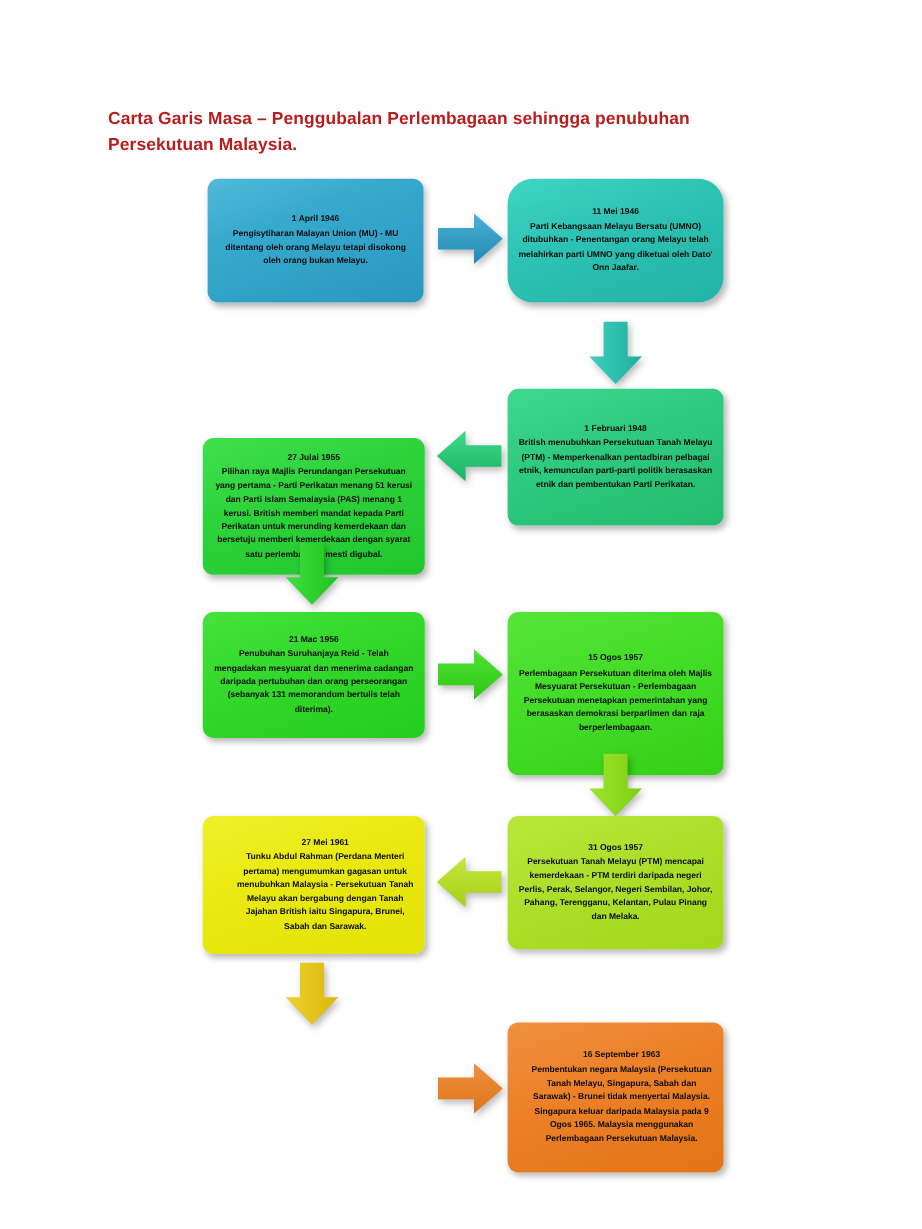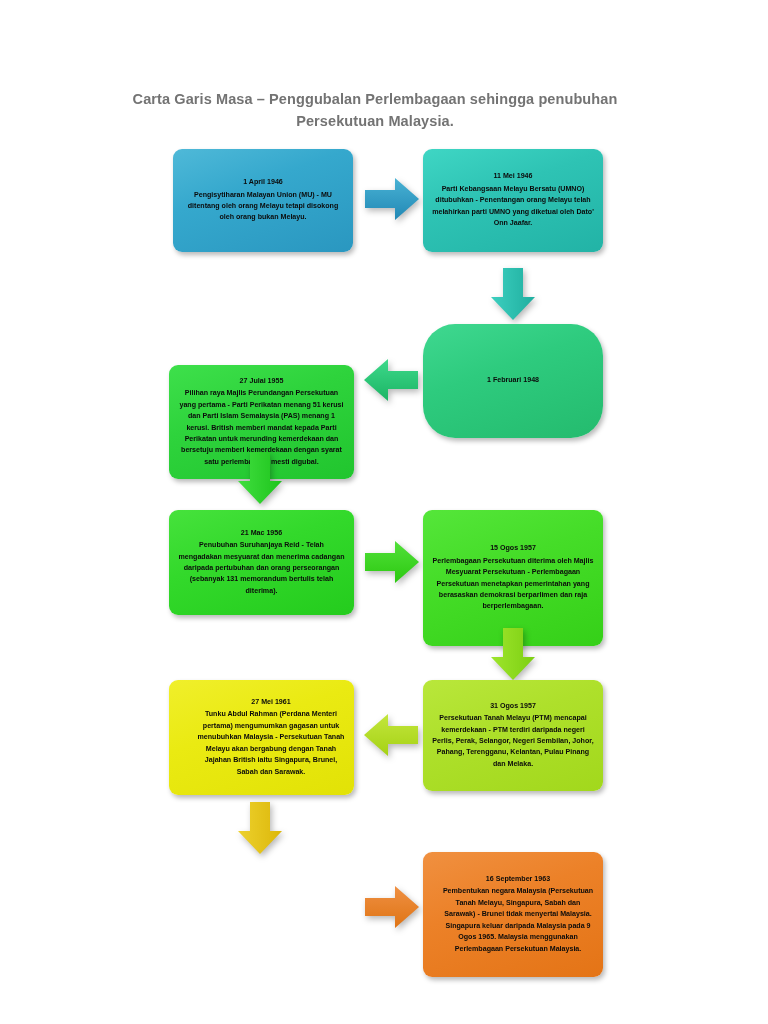--- a/index.html
+++ b/index.html
@@ -20,23 +20,22 @@
     background: #ffffff;
   }
   .title {
     position: absolute;
     left: 90px;
     top: 88px;
     width: 570px;
     font-size: 14.5px;
     font-weight: bold;
     line-height: 1.55;
-    color: #737373;
+    color: #b91c1c;
     letter-spacing: 0.1px;
-    text-align: center;
   }
 
   
   .box {
     position: absolute;
     border-radius: 9px;
     box-sizing: border-box;
     display: flex;
     align-items: center;
     justify-content: center;
@@ -51,22 +50,22 @@
   .box .inner { width: 100%; }
   .box .date {
     font-weight: bold;
     display: block;
     margin-bottom: 1px;
   }
   .box .body { display: block; font-weight: bold; }
 
   
   .g-blue    { background: linear-gradient(160deg,#4fb9d8 0%, #35a8cd 38%, #2a97c0 100%); }
-  .g-teal    { background: linear-gradient(160deg,#3fd6c4 0%, #2ec3b4 40%, #22b3a6 100%); }
-  .g-emerald { background: linear-gradient(160deg,#3fd890 0%, #2ecb7e 40%, #24bb6e 100%); border-radius: 32px; }
+  .g-teal    { background: linear-gradient(160deg,#3fd6c4 0%, #2ec3b4 40%, #22b3a6 100%); border-radius: 21px; }
+  .g-emerald { background: linear-gradient(160deg,#3fd890 0%, #2ecb7e 40%, #24bb6e 100%); }
   .g-green1  { background: linear-gradient(160deg,#3ee04b 0%, #2ed33c 40%, #21c52e 100%); }
   .g-green2  { background: linear-gradient(160deg,#46e23c 0%, #33d92b 40%, #24cc1d 100%); }
   .g-green3  { background: linear-gradient(160deg,#55e63a 0%, #45dd28 40%, #35d018 100%); }
   .g-lime    { background: linear-gradient(160deg,#b9e73b 0%, #aee02b 40%, #a2d81c 100%); }
   .g-yellow  { background: linear-gradient(160deg,#f0ef2b 0%, #eaea12 40%, #e2e206 100%); }
   .g-gold    { background: linear-gradient(160deg,#f2c72a 0%, #eeba12 40%, #e5ab06 100%); }
   .g-orange  { background: linear-gradient(160deg,#f09040 0%, #ec8128 40%, #e47416 100%); }
 
   
   .arrow {
@@ -135,20 +134,21 @@
             <stop offset="100%" stop-color="#1bb464"></stop>
       </linearGradient>
         </defs>
       <path d="M54,14 L24,14 L24,2 L0,23 L24,44 L24,32 L54,32 Z" fill="url(#ga3)"></path>
     </svg>
   </div>
 
   <div class="box g-emerald" style="left:423px; top:324px; width:180px; height:114px;">
     <span class="inner">
       <span class="date">1 Februari 1948</span>
+      <span class="body">British menubuhkan Persekutuan Tanah Melayu (PTM) - Memperkenalkan pentadbiran pelbagai etnik, kemunculan parti-parti politik berasaskan etnik dan pembentukan Parti Perikatan.</span>
     </span>
   </div>
 
   <div class="arrow" style="left:237px; top:452px; width:46px; height:52px;">
     <svg viewBox="0 0 46 52" xmlns="http://www.w3.org/2000/svg">
       <defs>
           <linearGradient id="ga4" x1="0" y1="0" x2="1" y2="0">
         <stop offset="0%" stop-color="#40de3f"></stop>
             <stop offset="100%" stop-color="#1ec41c"></stop>
       </linearGradient>

